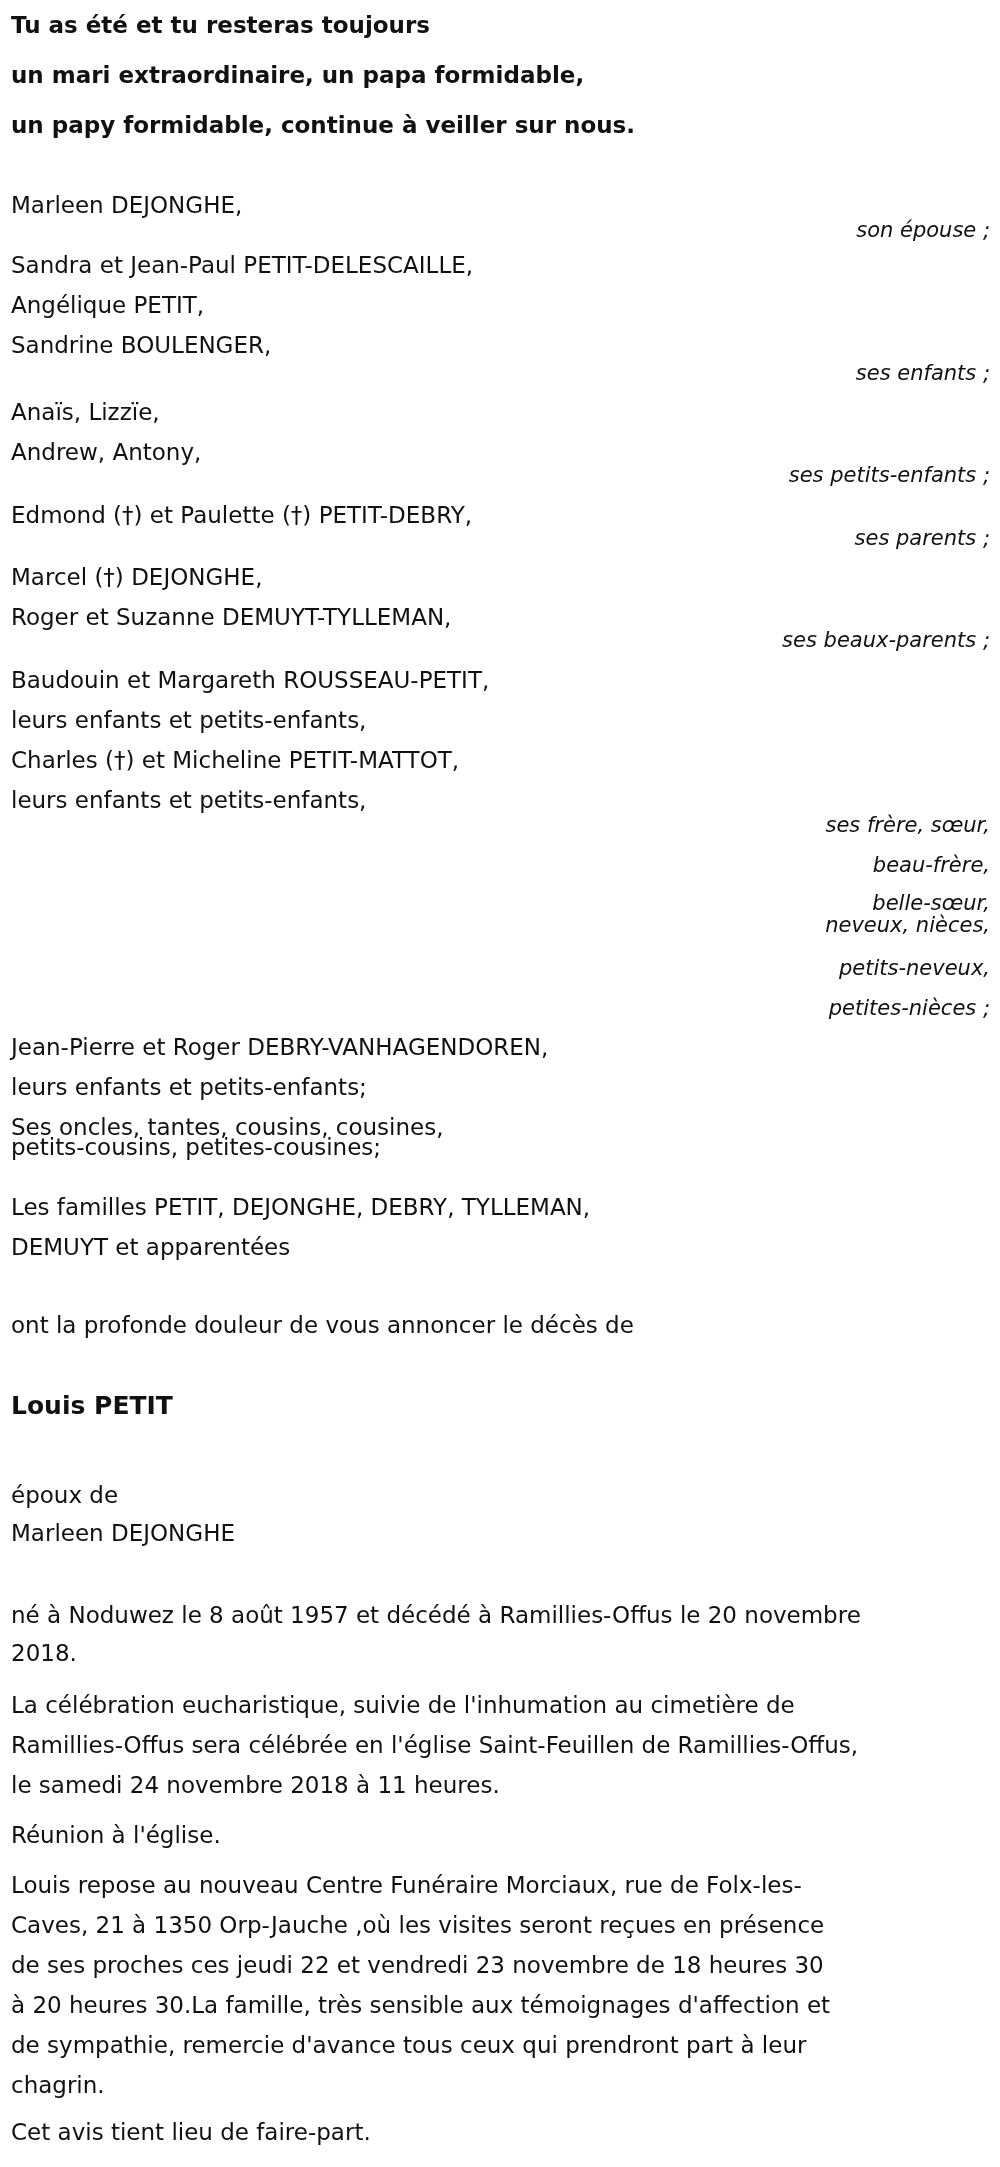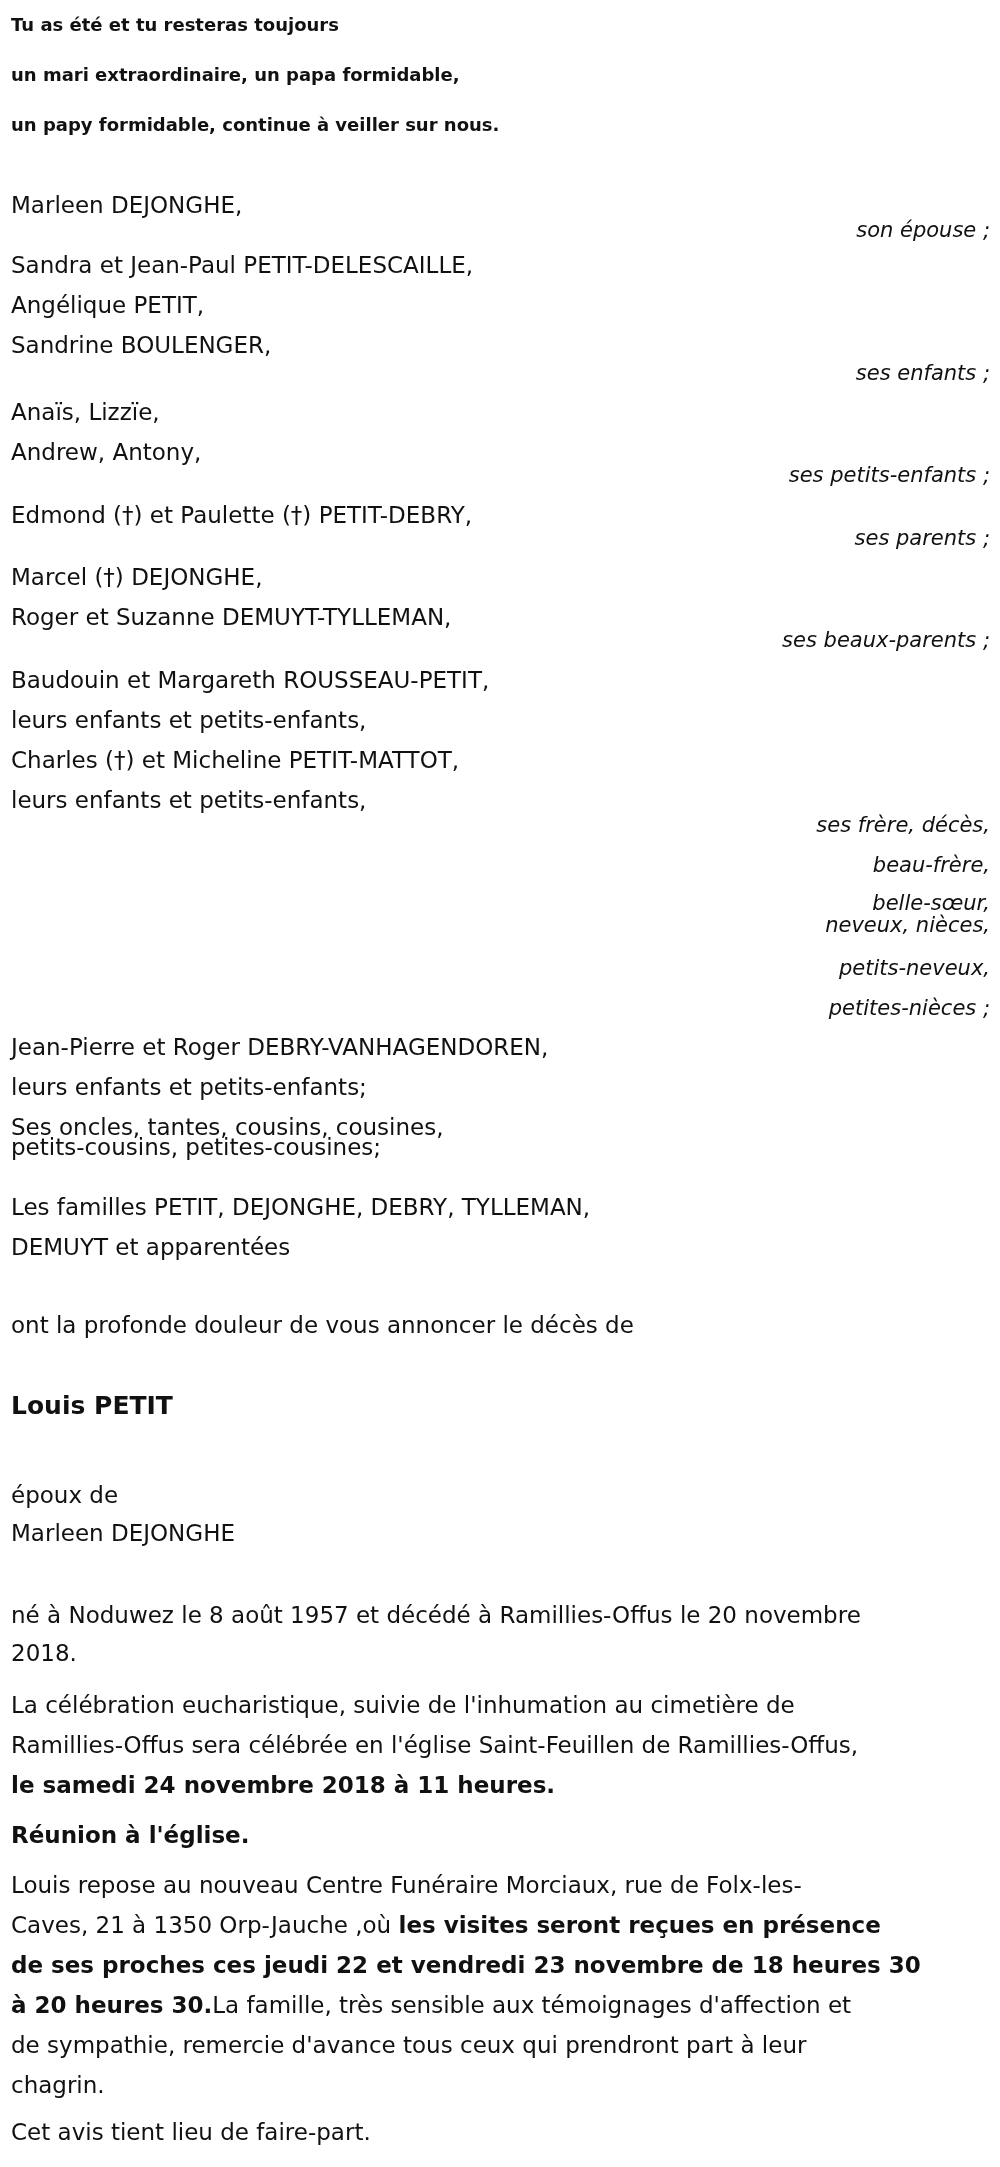--- a/index.html
+++ b/index.html
@@ -1,20 +1,20 @@
 <!DOCTYPE html>
 <html><head>
 <meta charset="utf-8">
 <style>
   html, body { margin:0; padding:0; background:#ffffff; }
   body { width:1000px; height:2167px; position:relative; overflow:hidden;
          font-family:"DejaVu Sans","Liberation Sans",sans-serif; color:#111111; }
   .ln { position:absolute; left:11px; white-space:nowrap; font-size:23px; line-height:30px; height:30px; }
-  .b { font-weight:bold; }
-  .hd { font-weight:bold; font-size:18px; }
+  .b { font-weight:normal; }
+  .hd { font-weight:bold; font-size:23px; }
   .rel { position:absolute; right:10px; white-space:nowrap; font-style:italic; font-size:21px; line-height:28px; height:28px; text-align:right; }
   .name { position:absolute; left:11px; font-weight:bold; font-size:25px; line-height:44px; white-space:nowrap; }
 </style>
 </head>
 <body>
 
 <div class="ln hd" style="top:10px">Tu as été et tu resteras toujours</div>
 <div class="ln hd" style="top:60px">un mari extraordinaire, un papa formidable,</div>
 <div class="ln hd" style="top:110px">un papy formidable, continue à veiller sur nous.</div>
 
@@ -34,21 +34,21 @@
 <div class="rel" style="top:524px">ses parents ;</div>
 
 <div class="ln" style="top:562px">Marcel (†) DEJONGHE,</div>
 <div class="ln" style="top:602px">Roger et Suzanne DEMUYT-TYLLEMAN,</div>
 <div class="rel" style="top:626px">ses beaux-parents ;</div>
 
 <div class="ln" style="top:665px">Baudouin et Margareth ROUSSEAU-PETIT,</div>
 <div class="ln" style="top:705px">leurs enfants et petits-enfants,</div>
 <div class="ln" style="top:745px">Charles (†) et Micheline PETIT-MATTOT,</div>
 <div class="ln" style="top:785px">leurs enfants et petits-enfants,</div>
-<div class="rel" style="top:811px">ses frère, décès,</div>
+<div class="rel" style="top:811px">ses frère, sœur,</div>
 <div class="rel" style="top:851px">beau-frère,</div>
 <div class="rel" style="top:889px">belle-sœur,</div>
 <div class="rel" style="top:911px">neveux, nièces,</div>
 <div class="rel" style="top:954px">petits-neveux,</div>
 <div class="rel" style="top:994px">petites-nièces ;</div>
 
 <div class="ln" style="top:1032px">Jean-Pierre et Roger DEBRY-VANHAGENDOREN,</div>
 <div class="ln" style="top:1072px">leurs enfants et petits-enfants;</div>
 <div class="ln" style="top:1112px">Ses oncles, tantes, cousins, cousines,</div>
 <div class="ln" style="top:1132px">petits-cousins, petites-cousines;</div>

